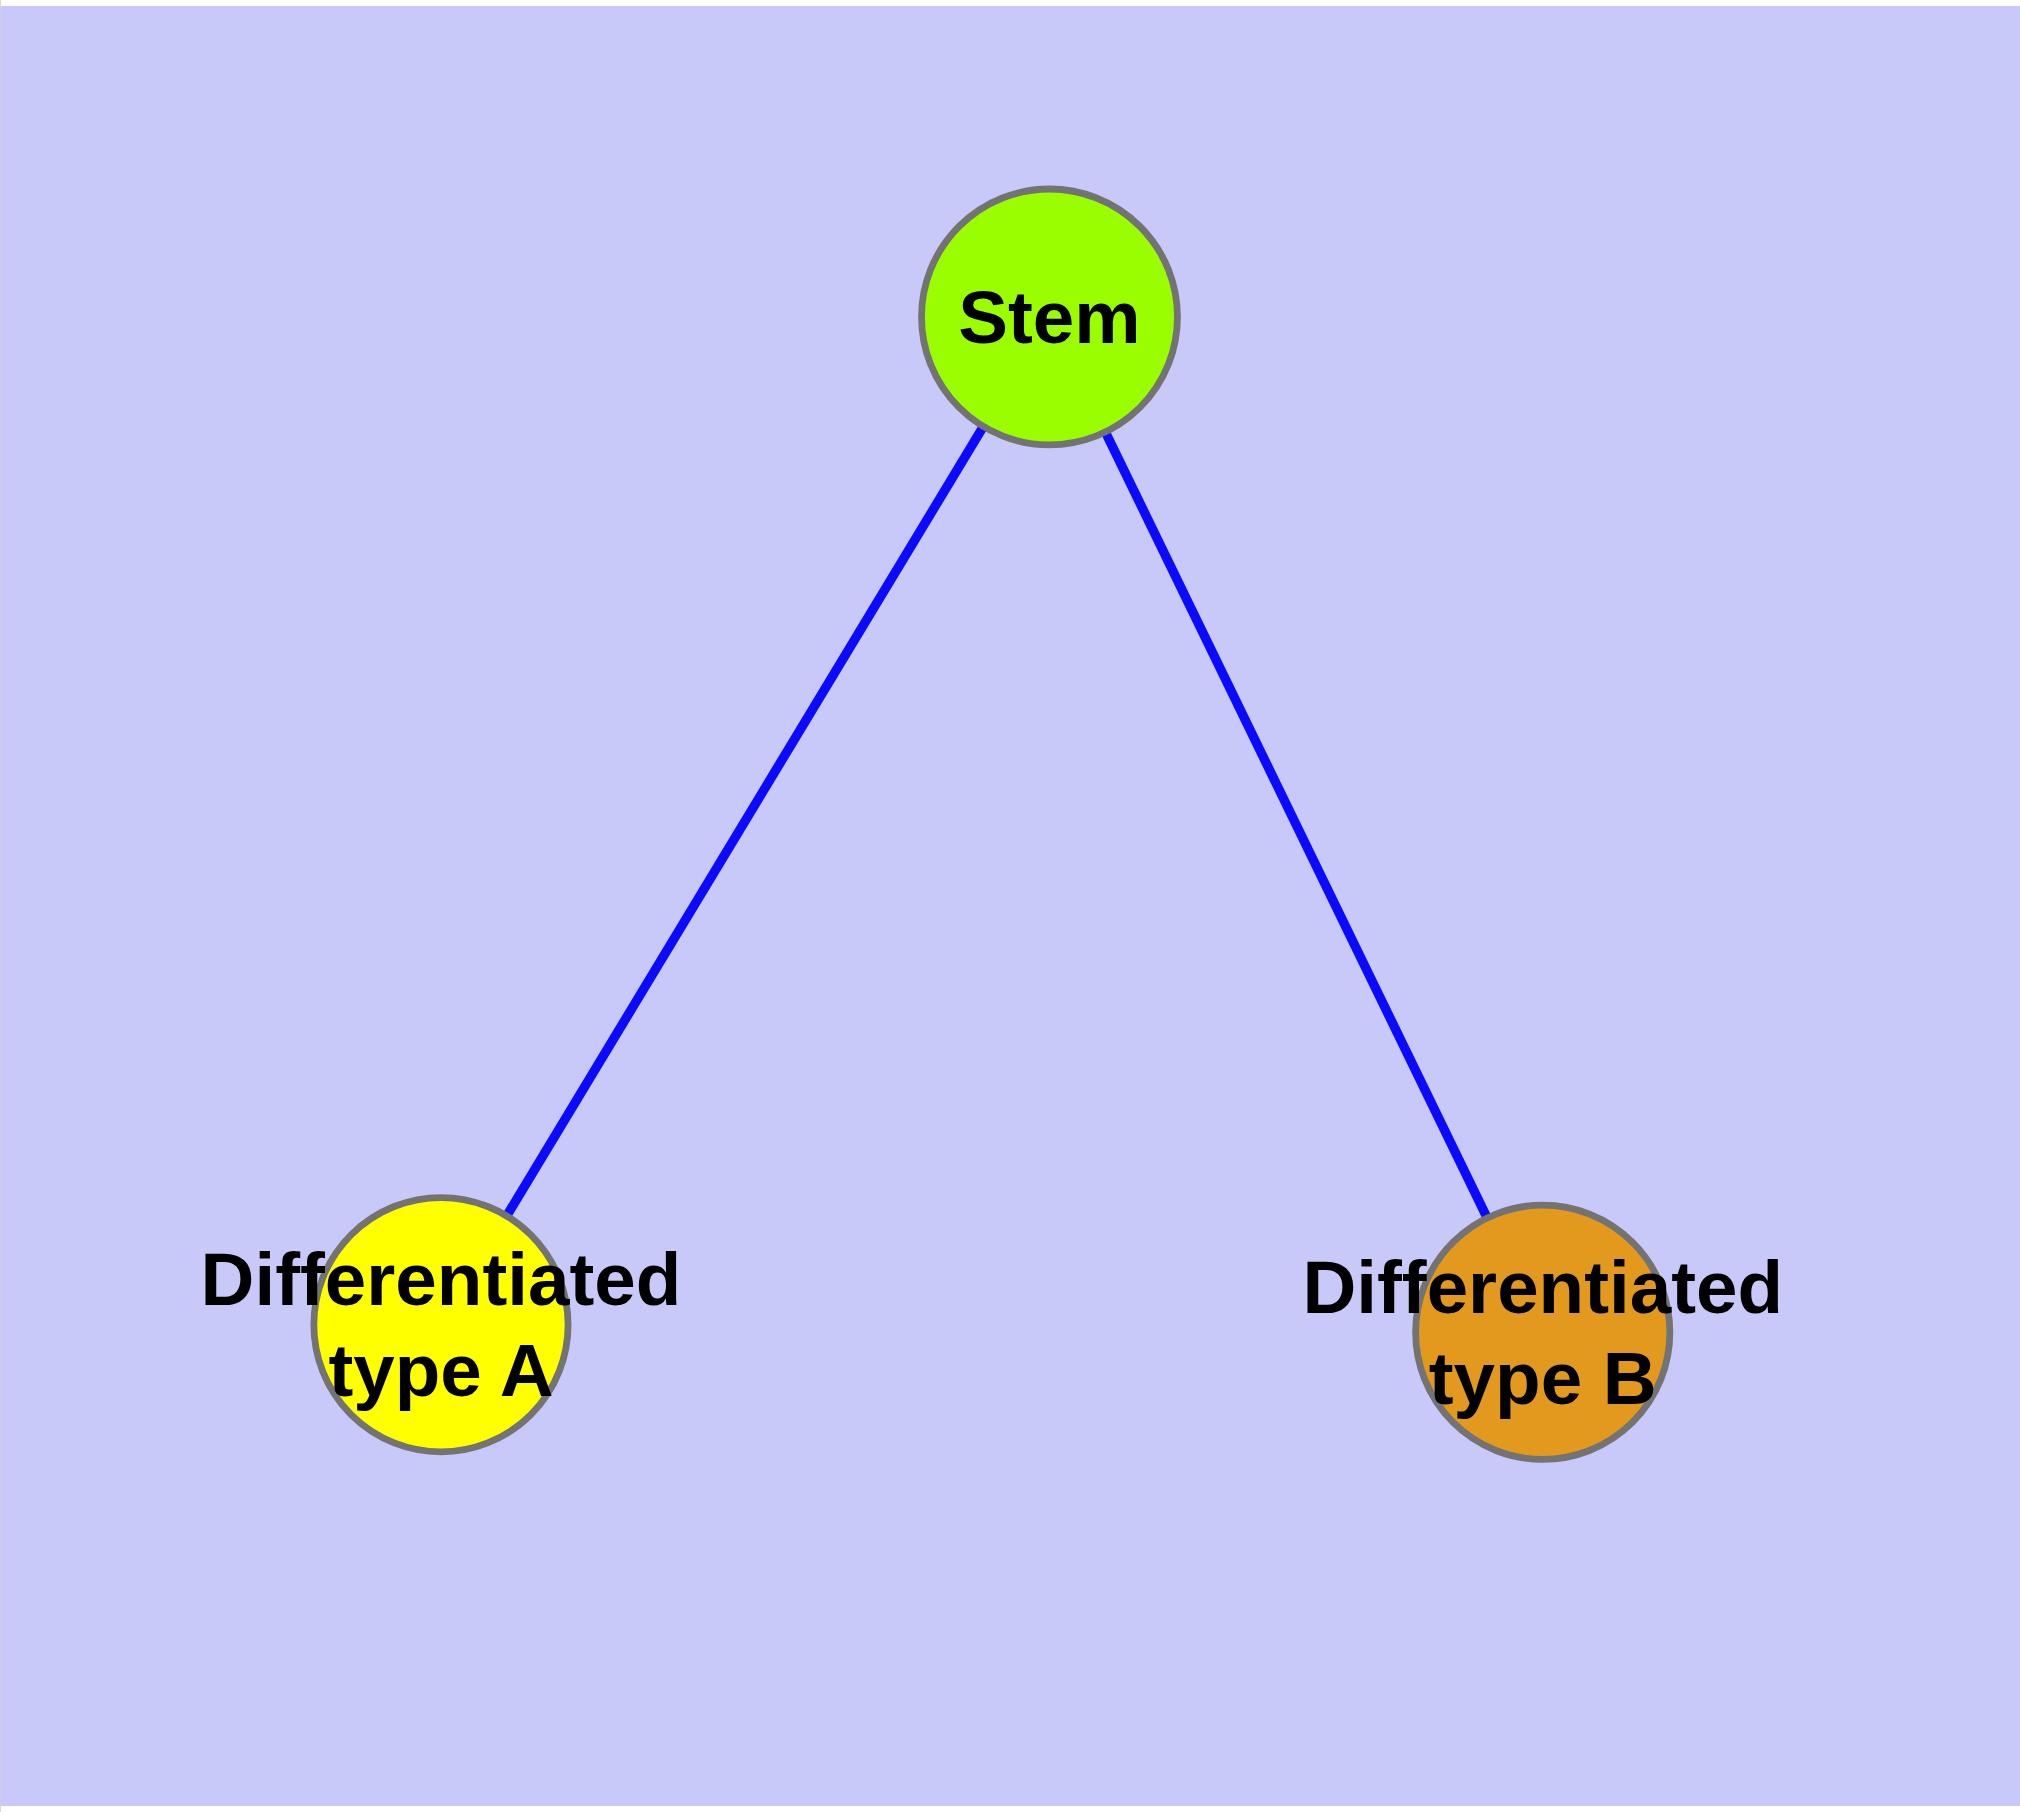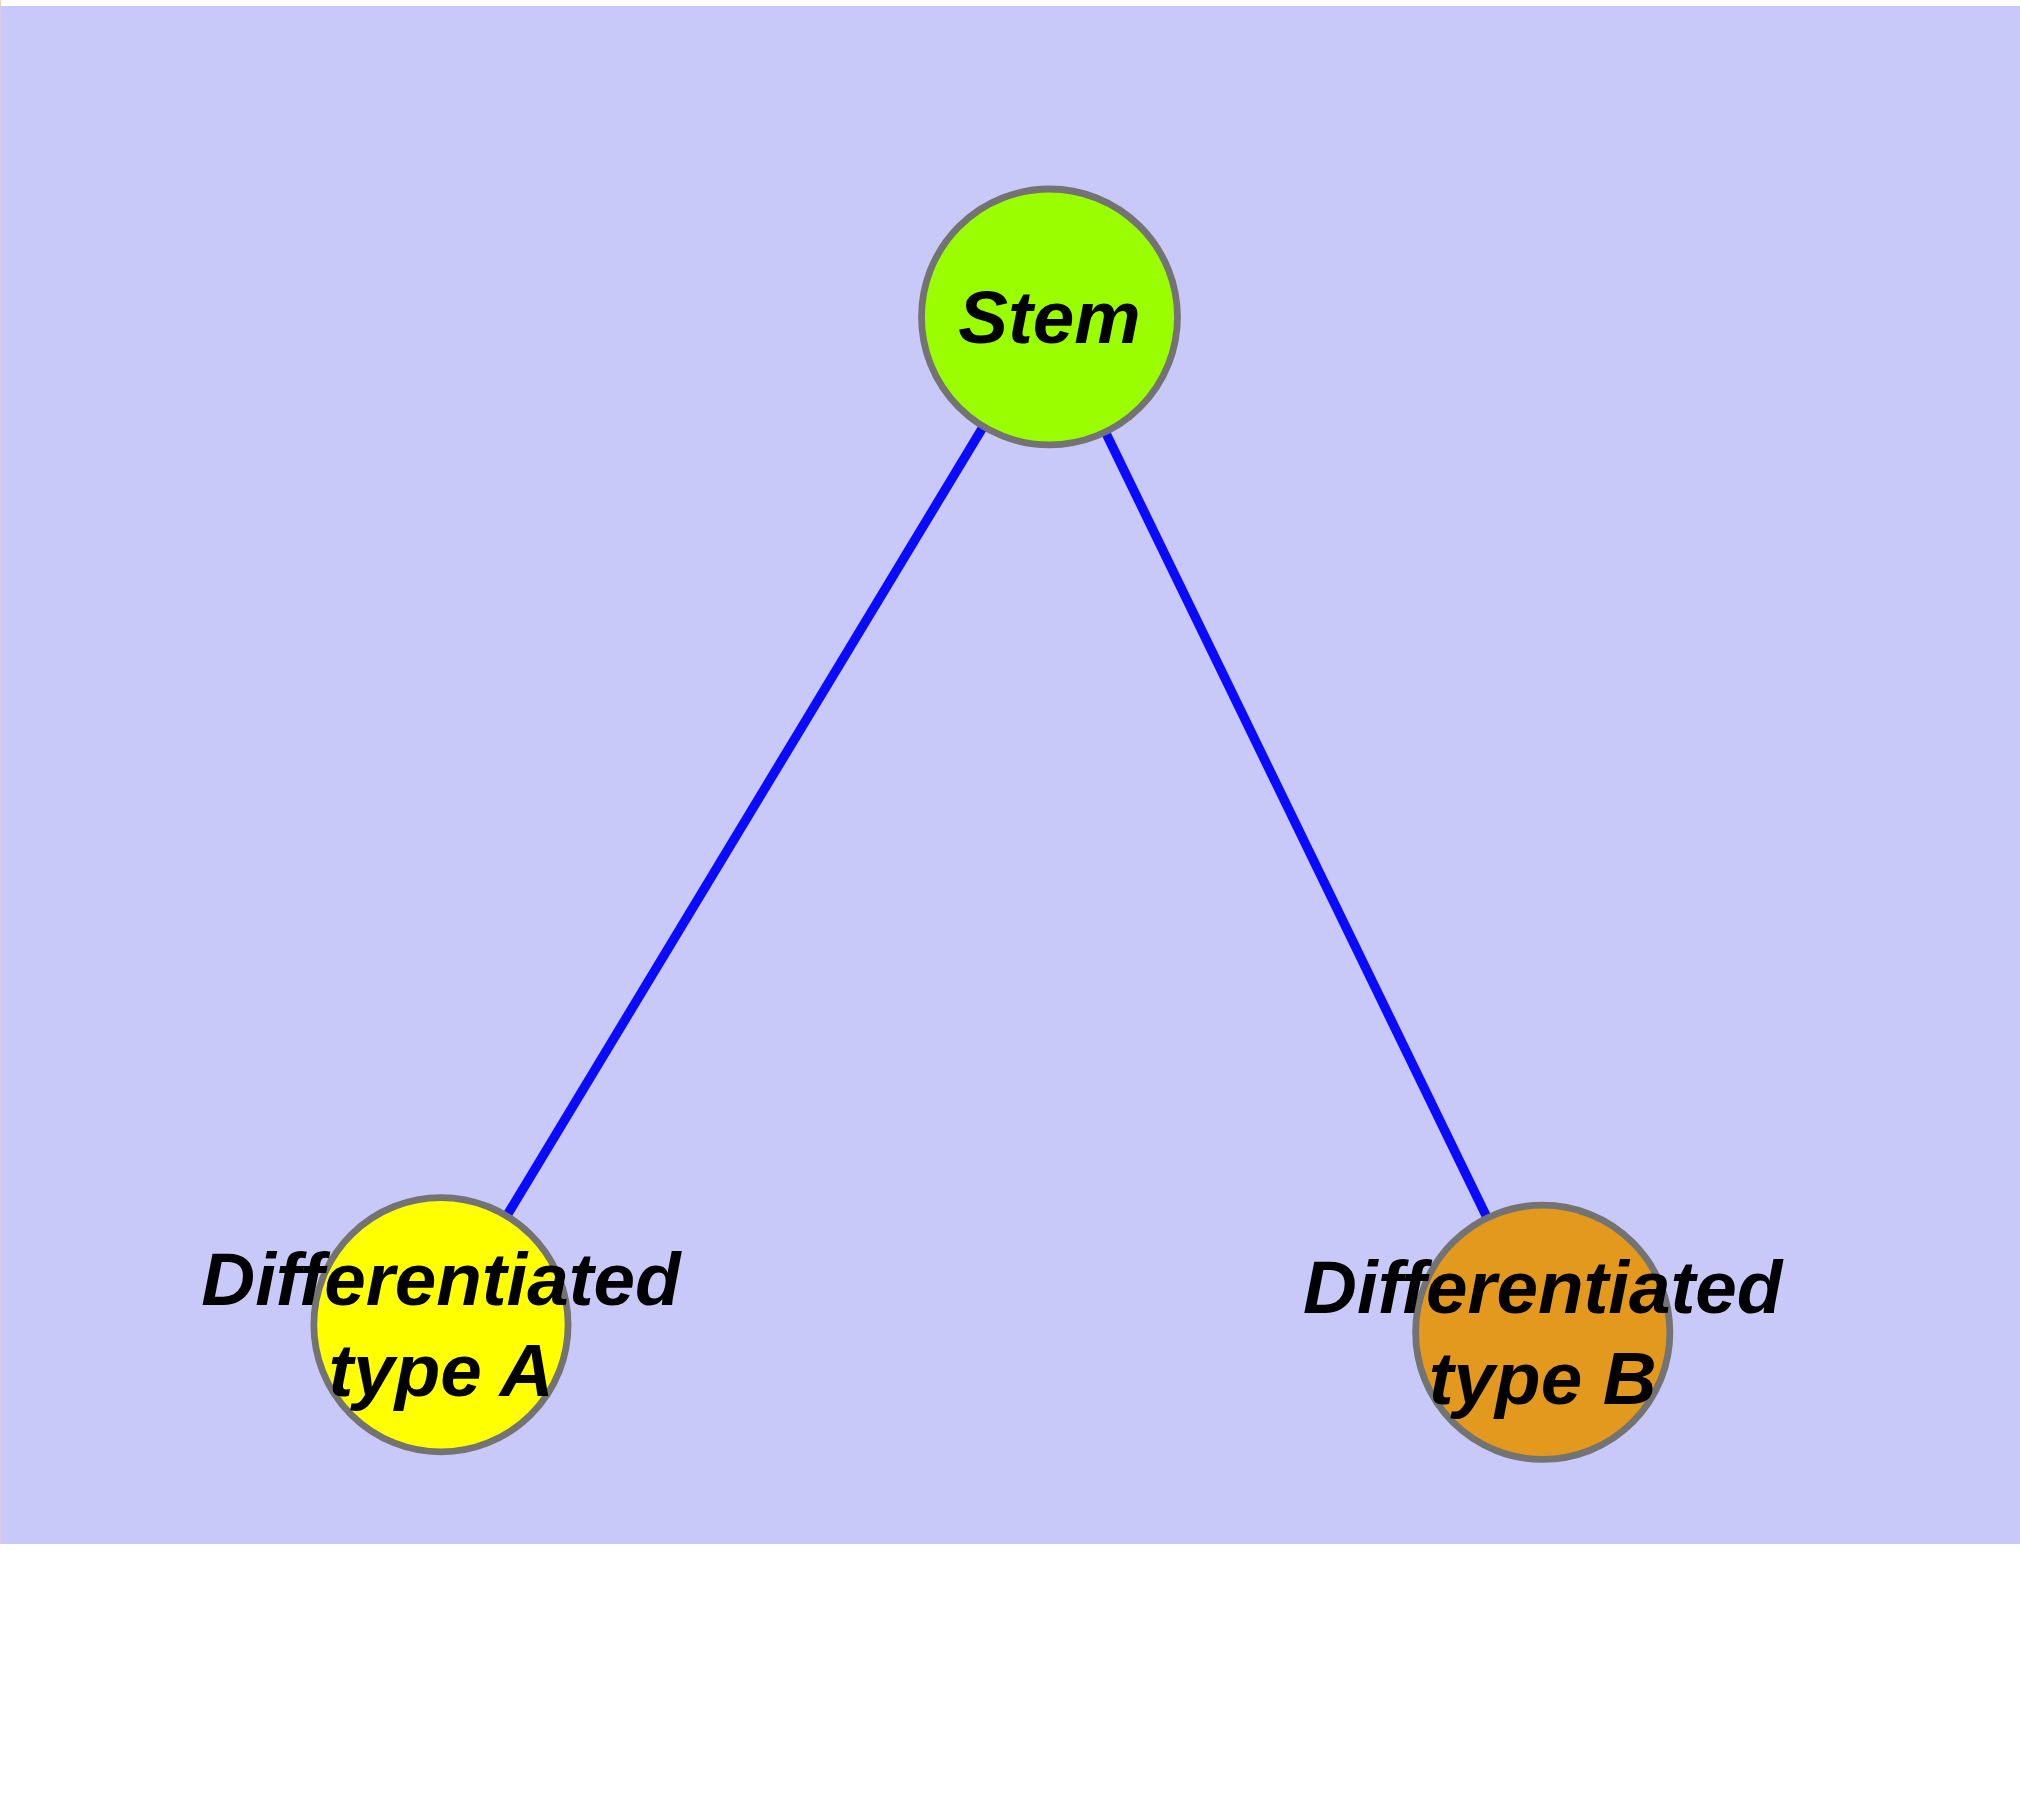--- a/index.html
+++ b/index.html
@@ -4,24 +4,23 @@
 <style>
   html, body {
     margin: 0;
     padding: 0;
     background: #ffffff;
     font-family: "Liberation Sans", sans-serif;
   }
   .stage {
     position: relative;
     width: 2021px;
-    height: 1544px;
+    height: 1812px;
     background: #a16207;
     overflow: hidden;
-    font-style: italic;
   }
   svg {
     display: block;
     width: 2021px;
     height: 1812px;
   }
   .node-label {
     font-family: "Liberation Sans", sans-serif;
     font-weight: bold;
   }

